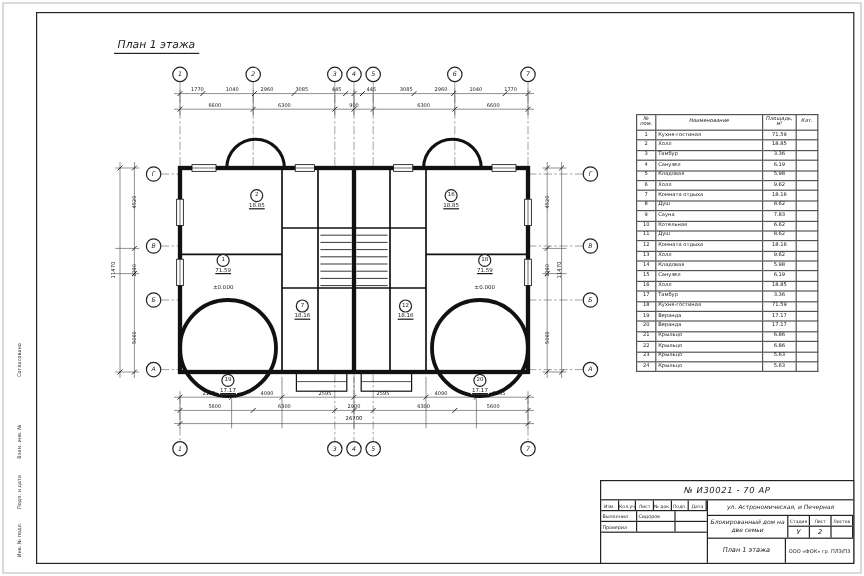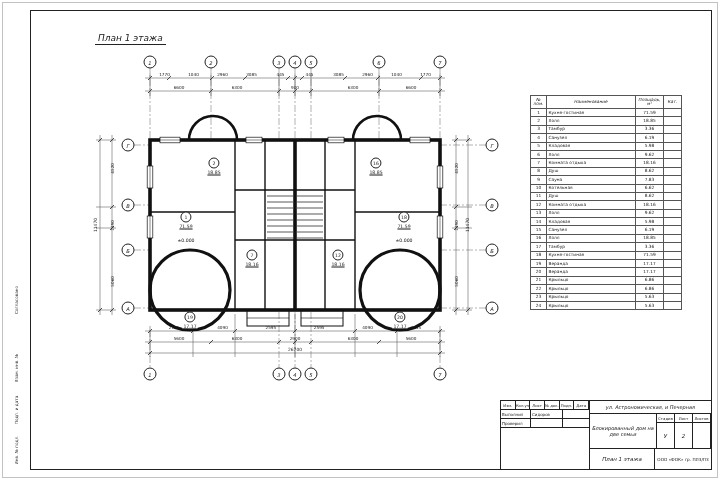--- a/index.html
+++ b/index.html
@@ -488,20 +488,21 @@
         <tr>
           <td class="c-num">24</td>
           <td class="c-name">Крыльцо</td>
           <td class="c-area">5.63</td>
           <td class="c-cat"></td>
         </tr>
       </tbody>
   </table>
 
   <div class="tb">
+    <div class="tb-docnum">№ И30021 - 70 АР</div>
     <div class="tb-main">
       <div class="tb-left">
         <div class="tb-sig-header">
 
         <span>Изм.</span>
             <span>Кол.уч</span>
             <span>Лист</span>
             <span>№ док.</span>
             <span>Подп.</span>
             <span>Дата</span>

